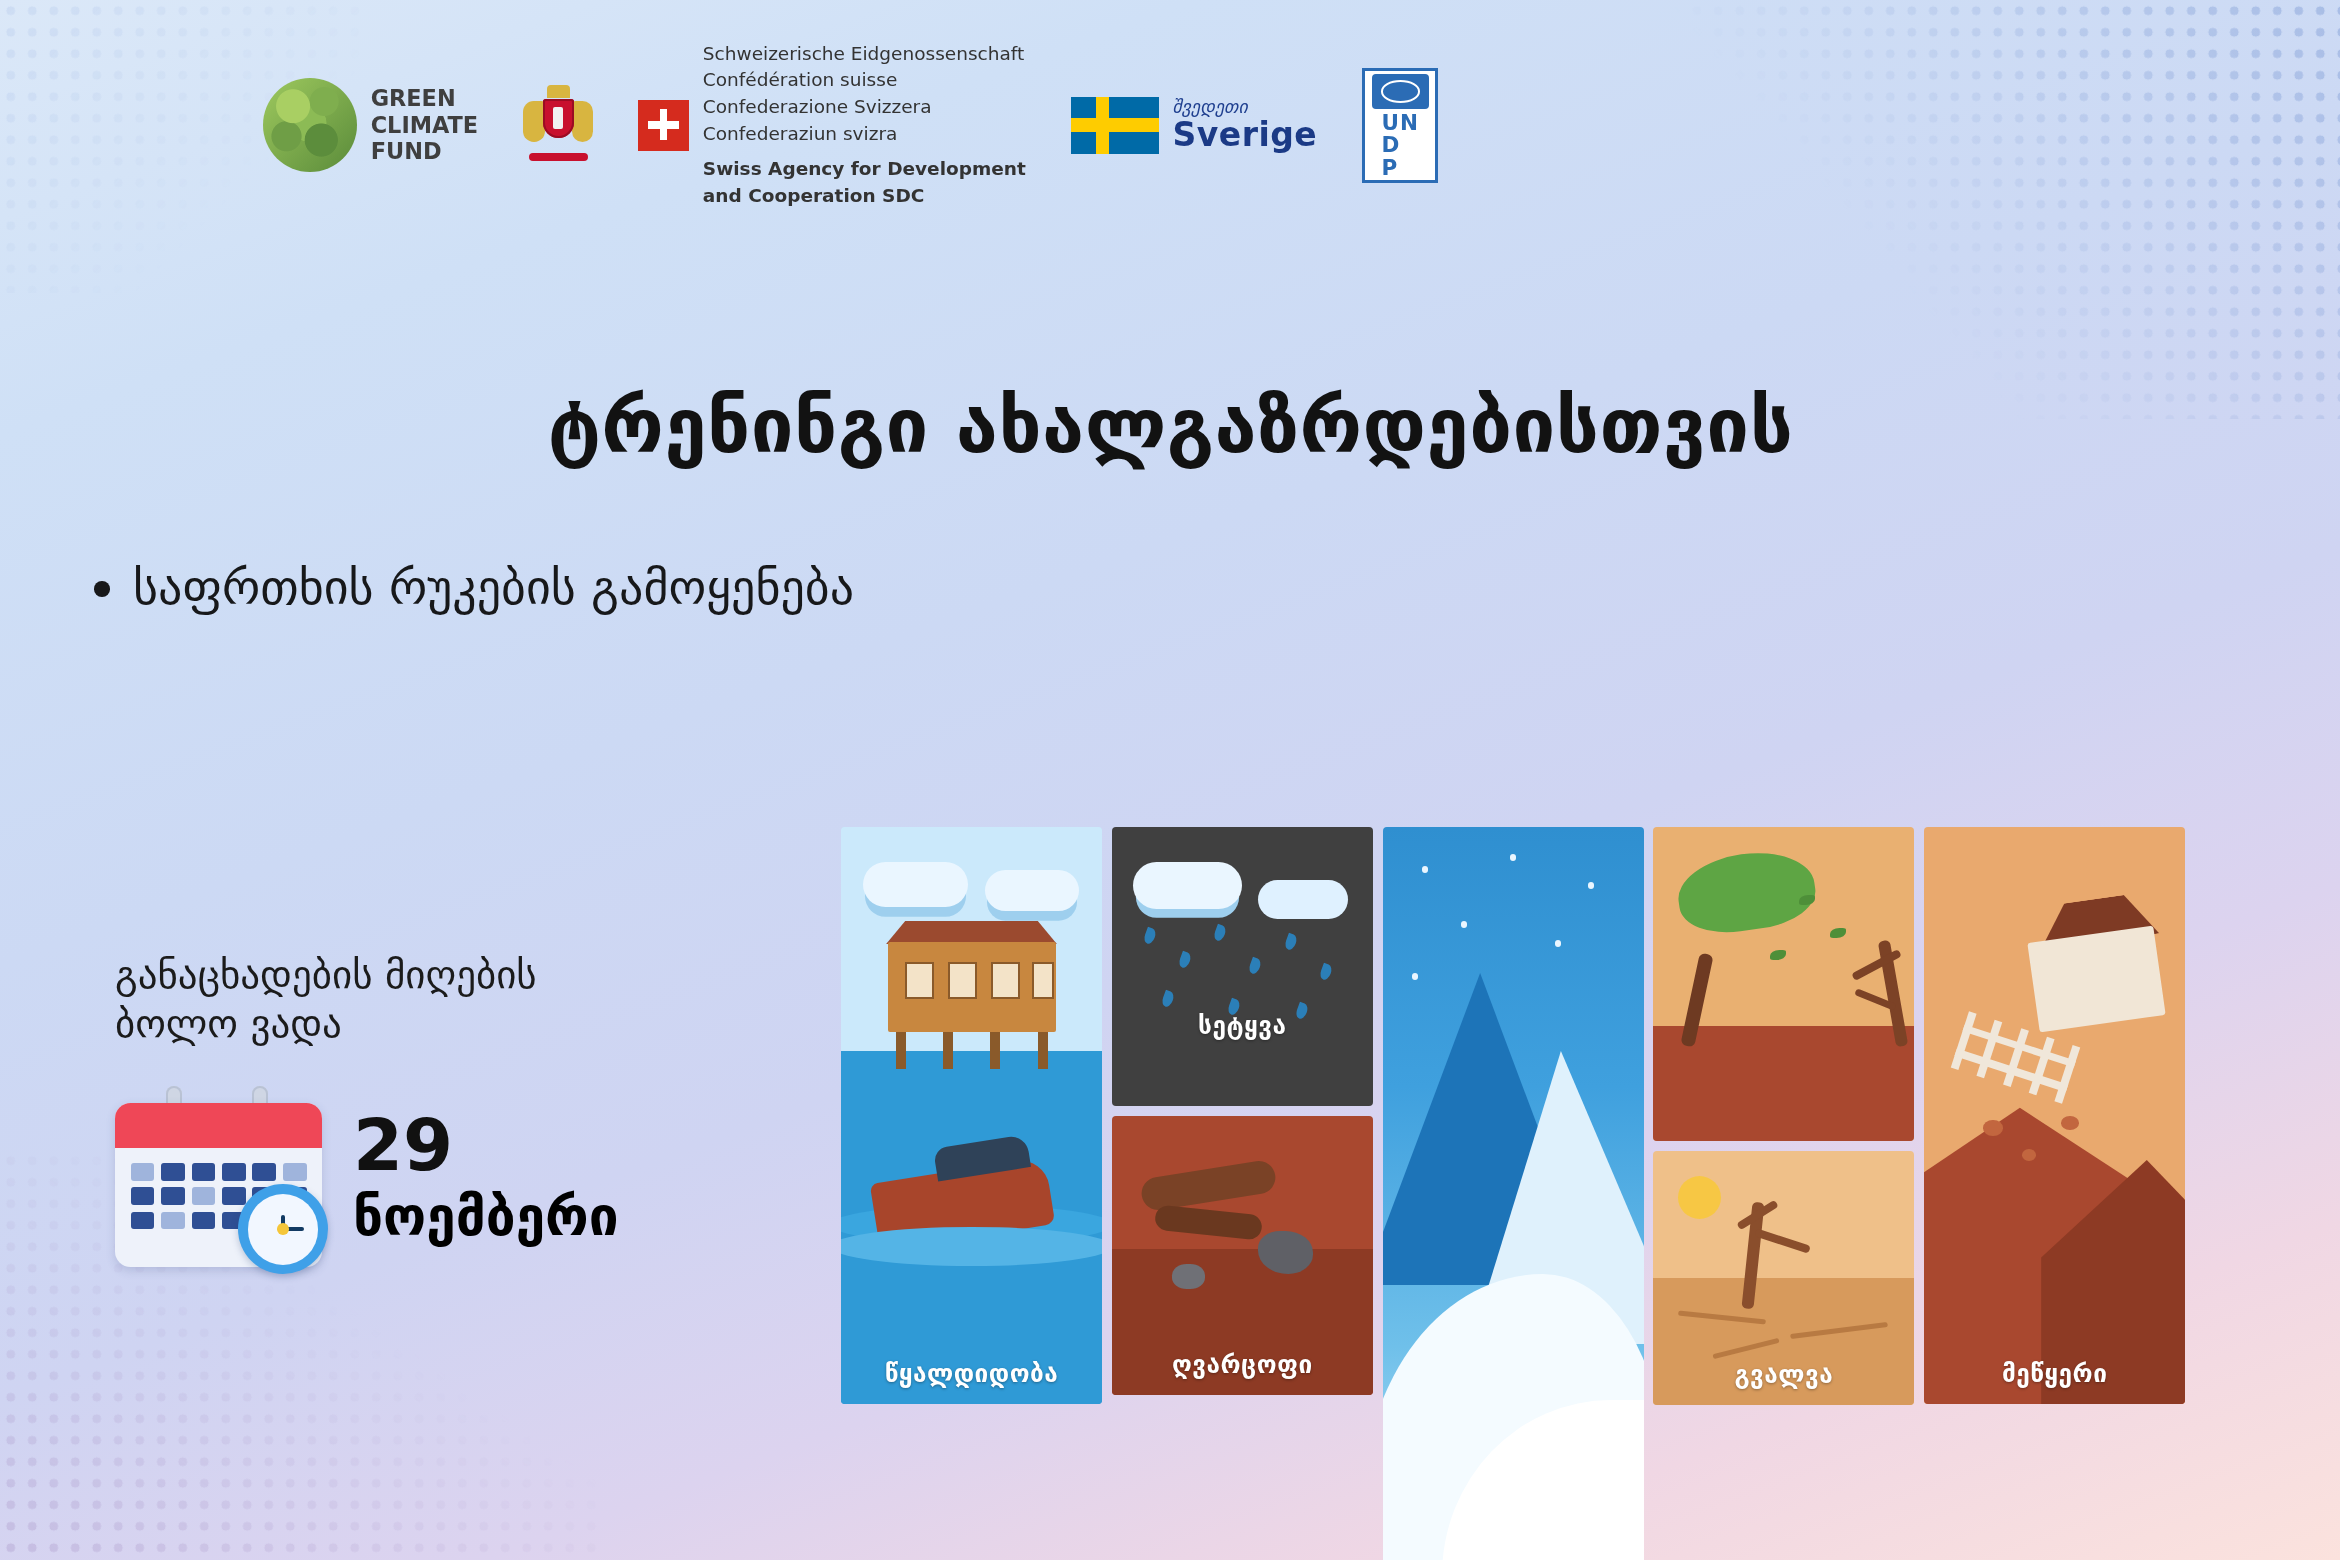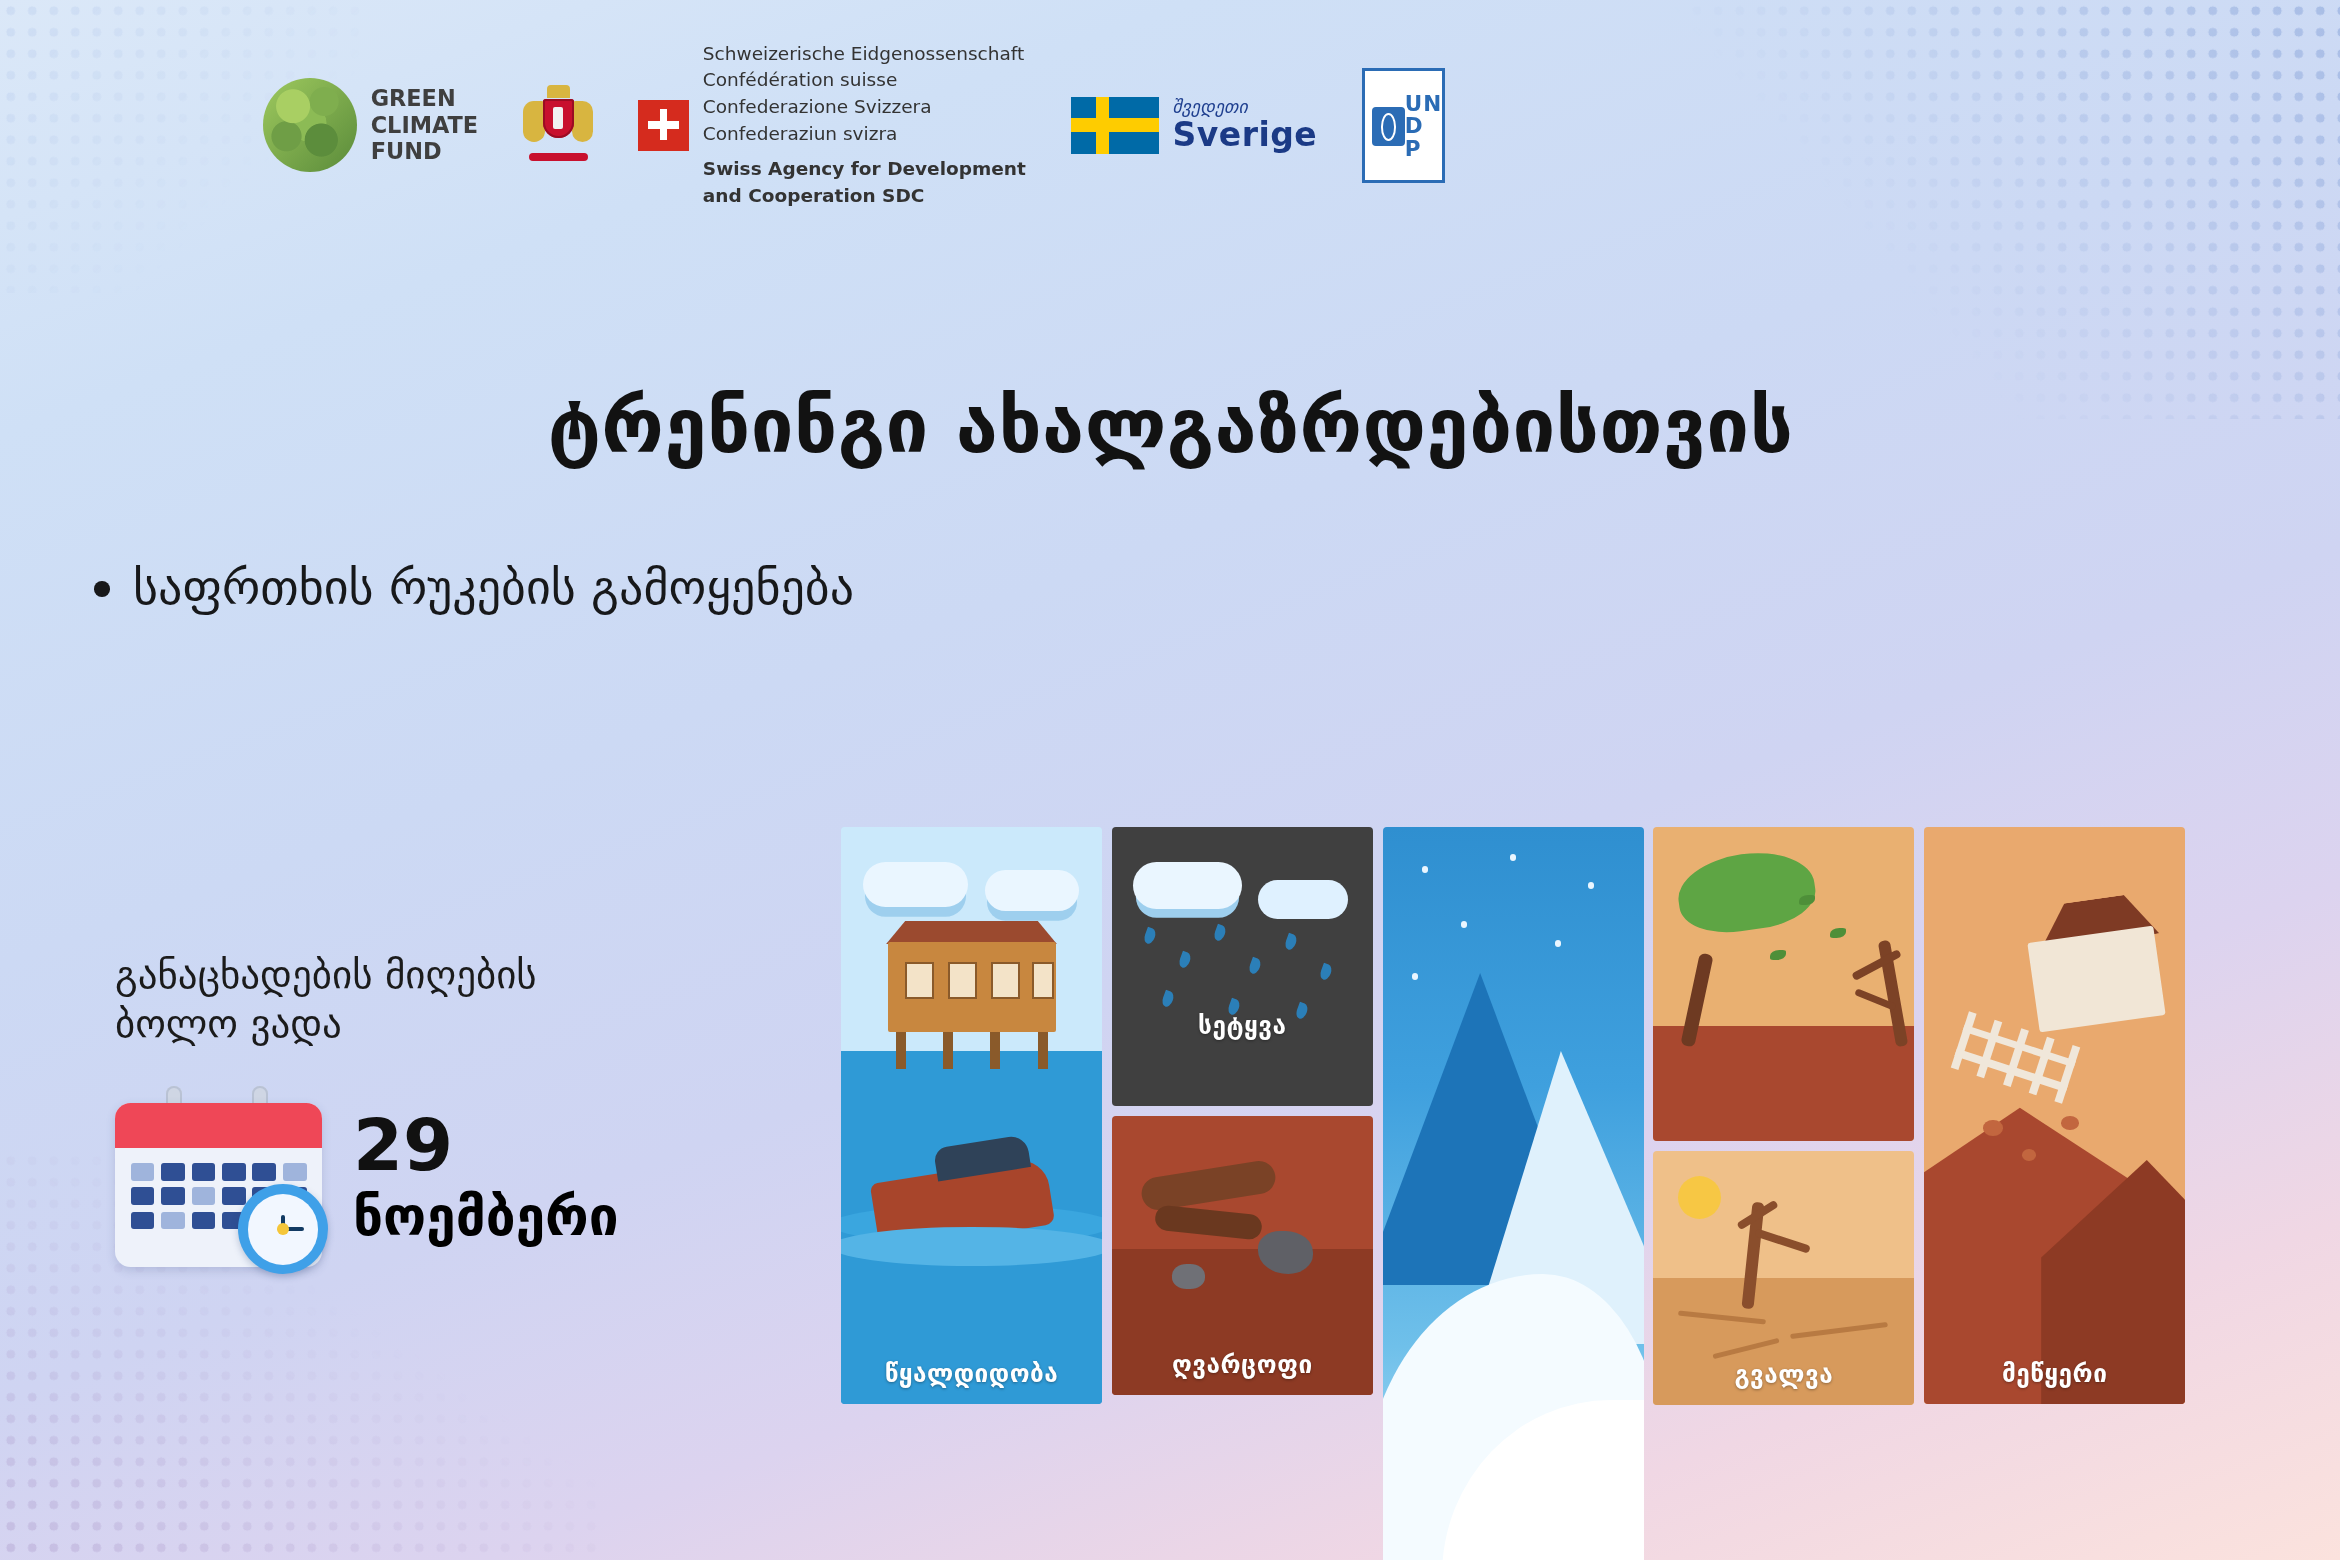--- a/index.html
+++ b/index.html
@@ -144,23 +144,22 @@
   }
   .se-flag:before { content:""; position:absolute; left: 25px; top: 0; width: 13.7px; height: 57px; background: #fecc00; }
   .se-flag:after { content:""; position:absolute; left: 0; top: 21.5px; width: 88px; height: 13.7px; background: #fecc00; }
   .se-text { line-height: 1.1; }
   .se-text .ka { font-size: 18px; color: #1f3f8f; font-weight: normal; font-style: italic; }
   .se-text .en { font-size: 33px; color: #1b3a86; font-weight: bold; letter-spacing: 0.5px; }
 
   
   .undp {
     width: 70px; height: 109px; border: 3.9px solid #2b6cb5;
-    display: flex; flex-direction: row; align-items: center; justify-content: flex-end;
+    display: flex; flex-direction: column; align-items: center; justify-content: flex-end;
     background: #fff;
-    padding-left: 7px;
   }
   .undp .globe {
     width: 57px; height: 39px; background: #2b6cb5; margin-top: 3.9px;
     border-radius: 3.9px;
     position: relative;
   }
   .undp .globe:after {
     content: ""; position: absolute; left: 8.8px; top: 5.9px; right: 8.8px; bottom: 5.9px;
     border: 2px solid #fff; border-radius: 50%;
   }

